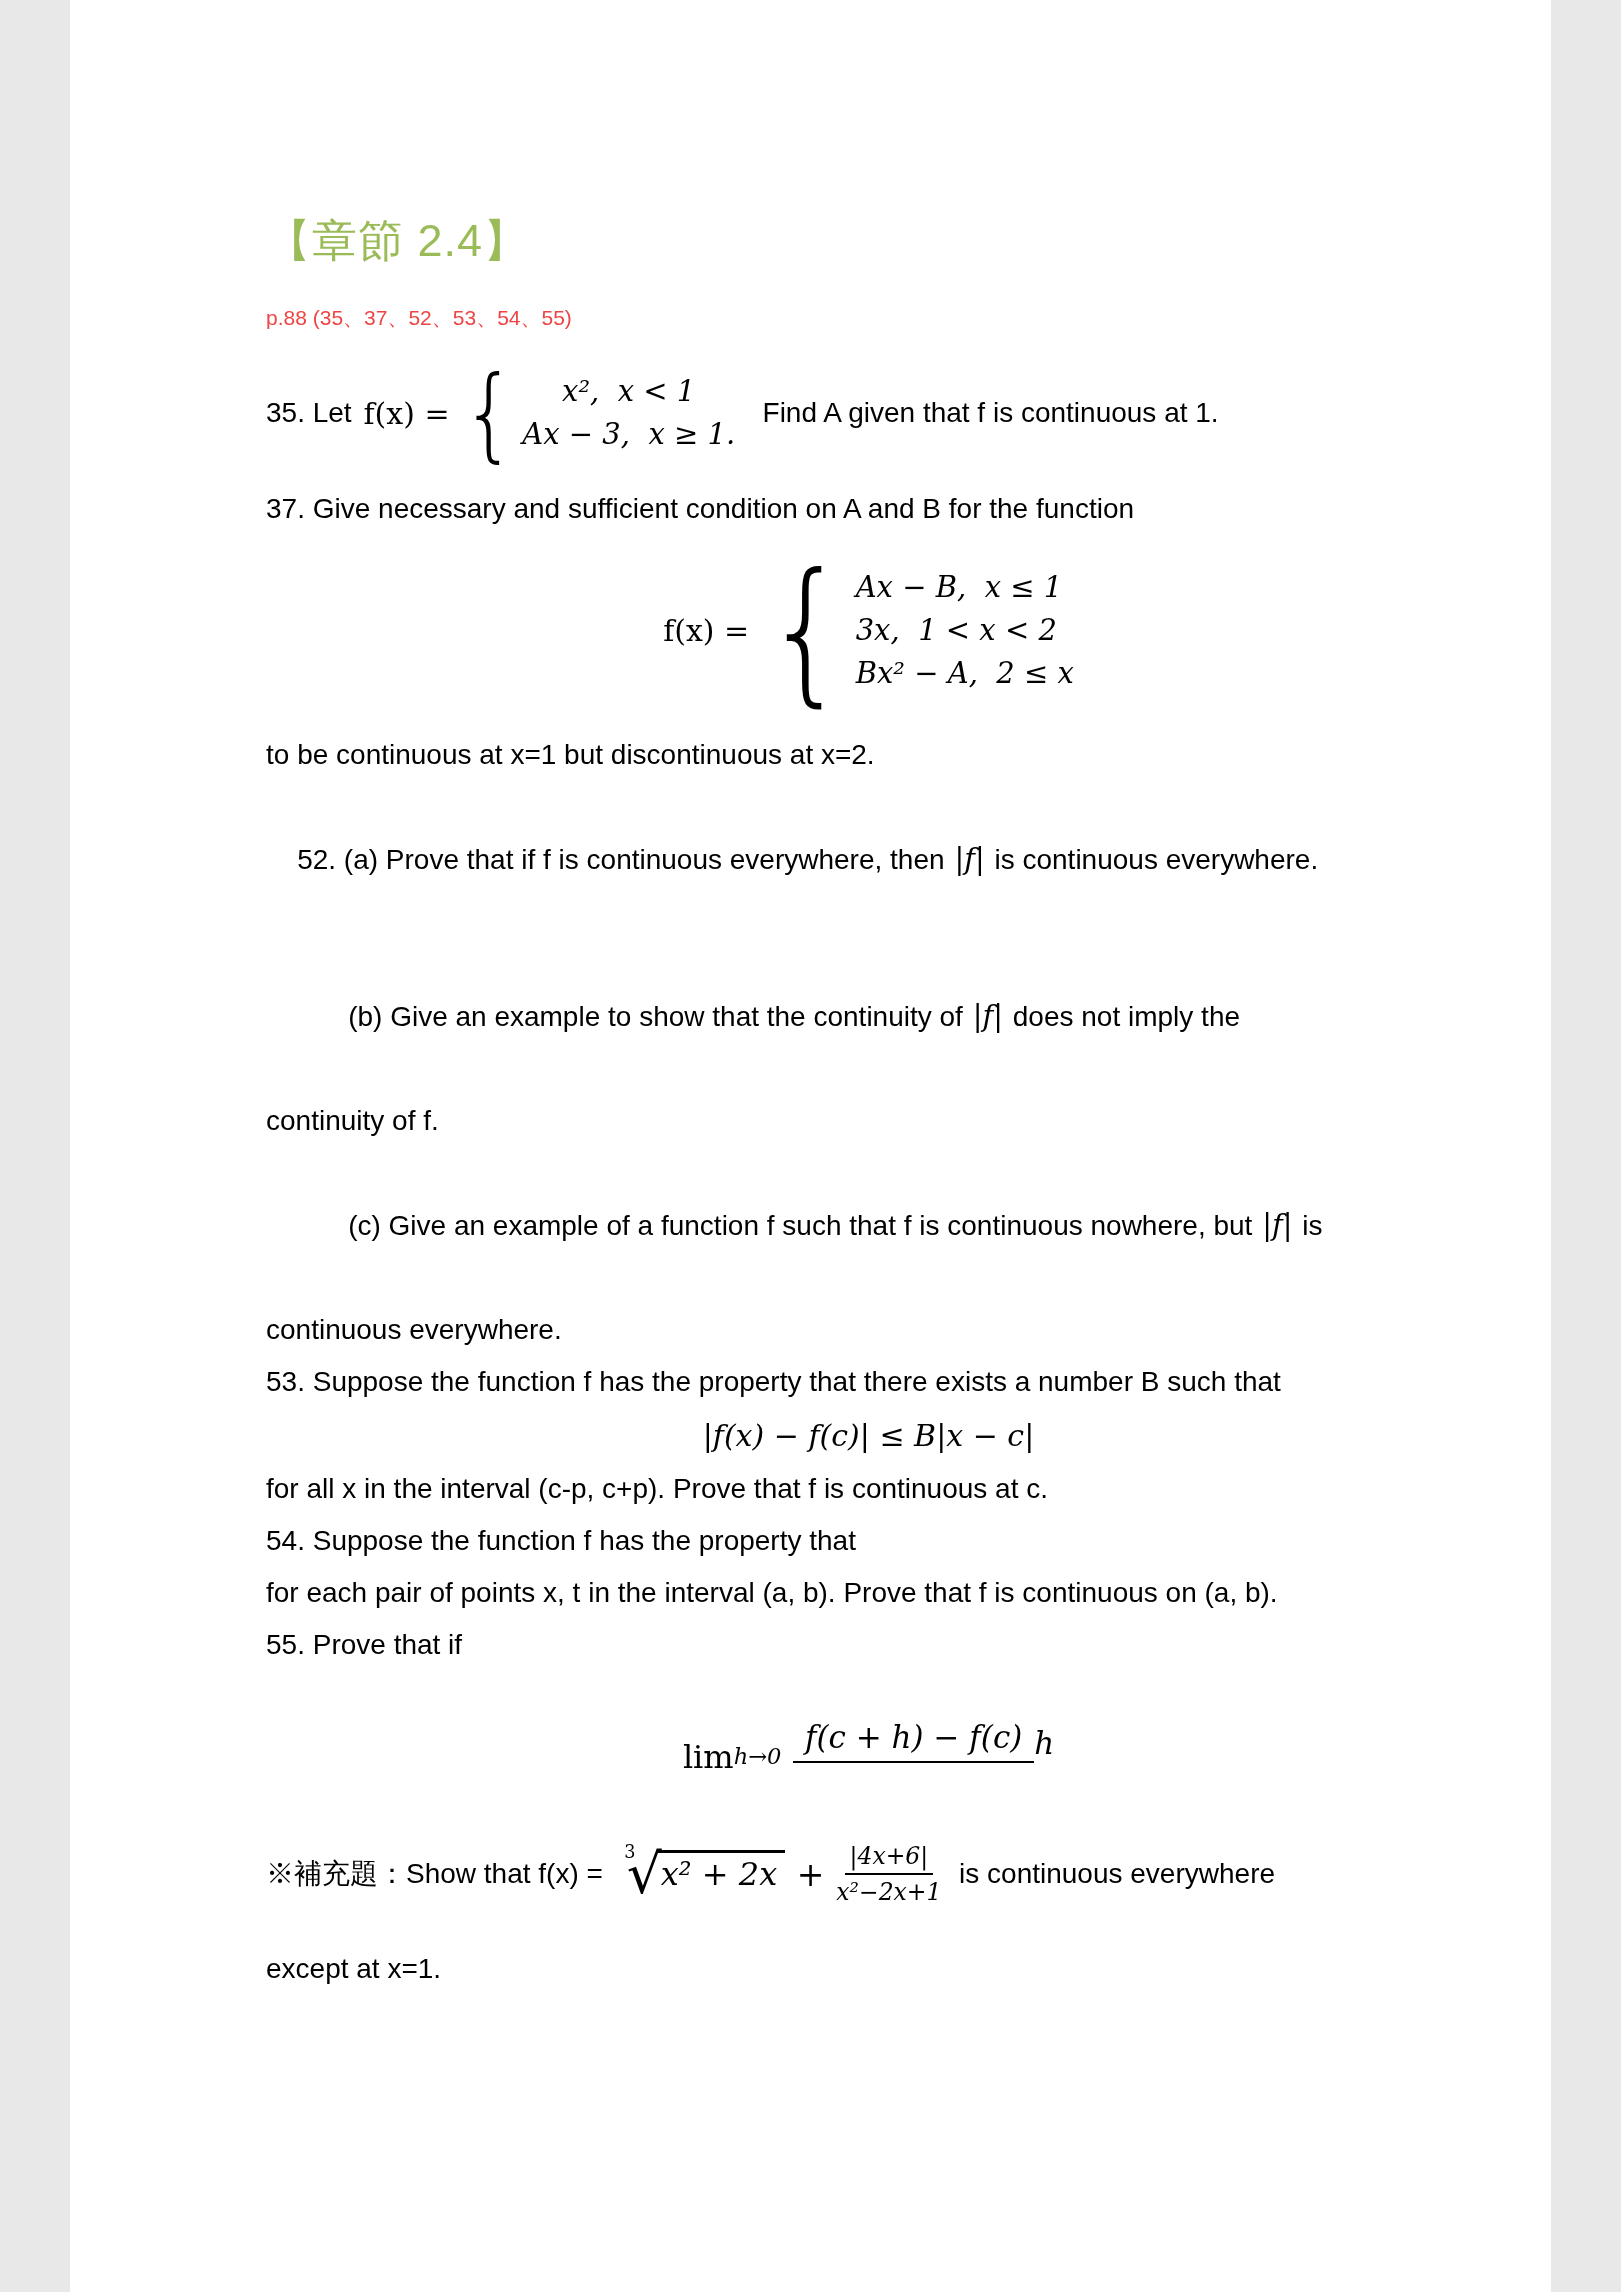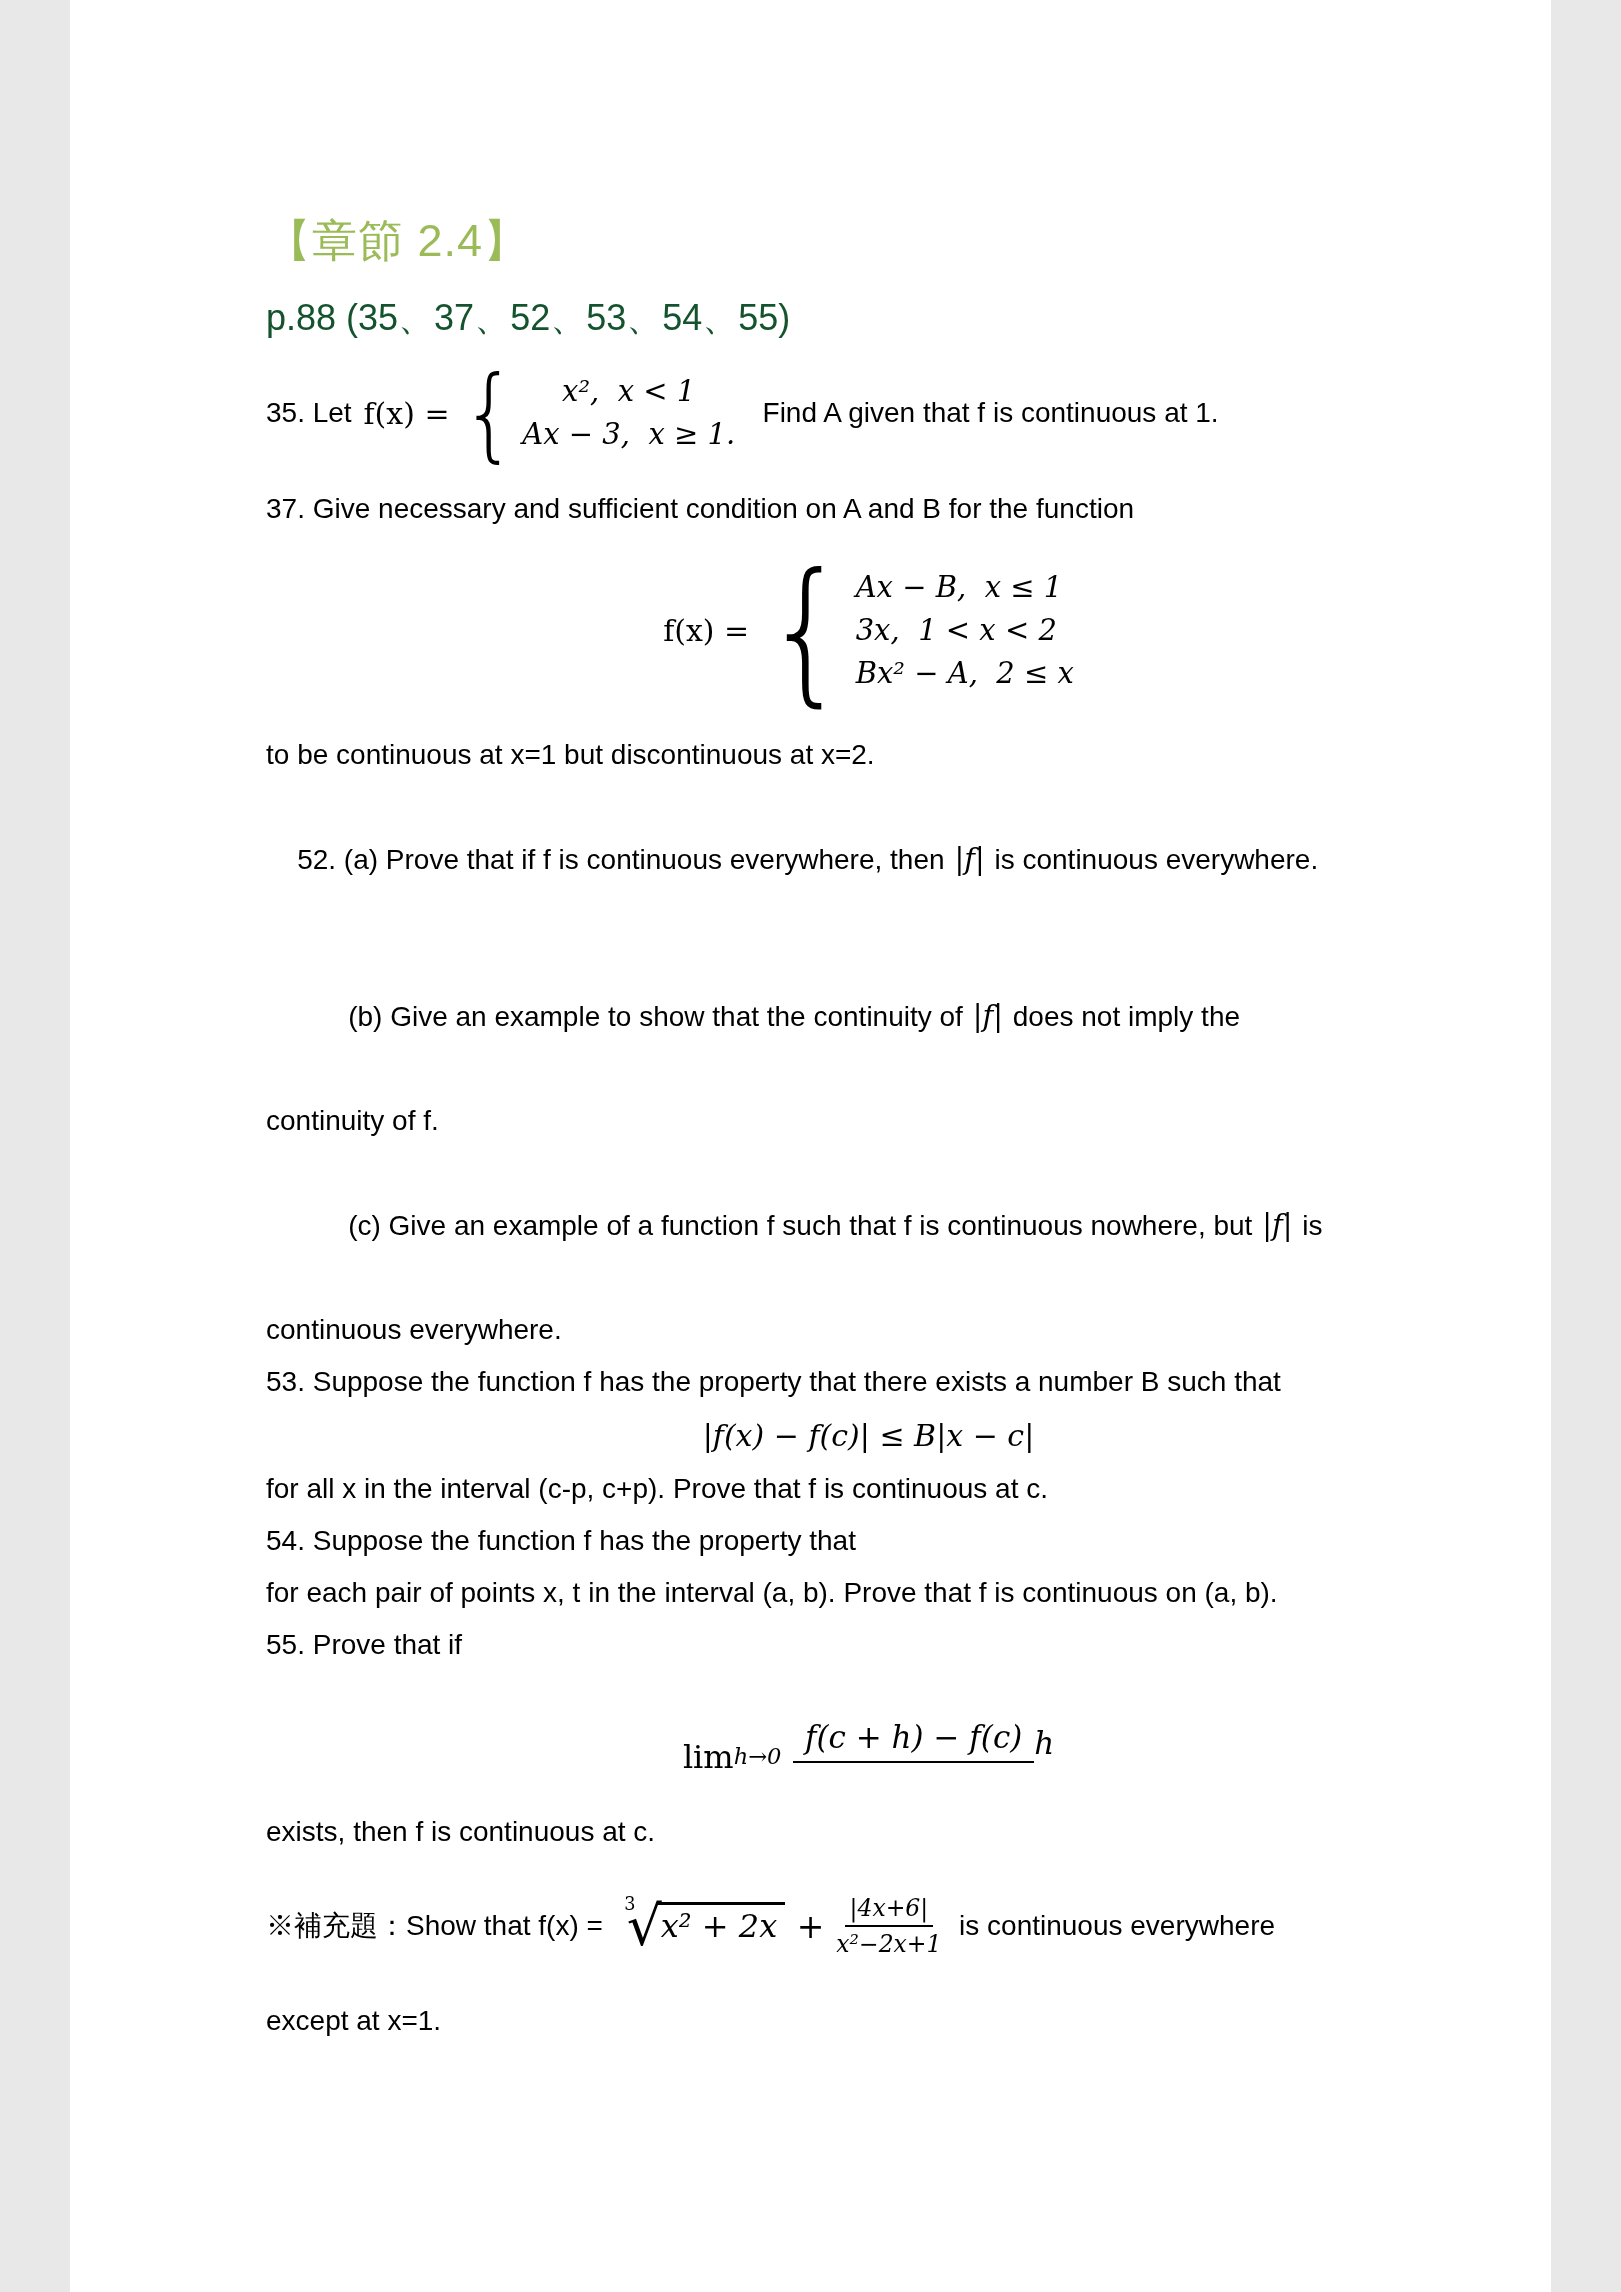--- a/index.html
+++ b/index.html
@@ -16,23 +16,23 @@
   }
   .title{
     font-size:45px;
     line-height:65px;
     color:#9bbb59;
     font-weight:400;
     letter-spacing:1px;
   }
   .subtitle{
     margin-top:21.6px;
-    font-size:36px;
+    font-size:21px;
     line-height:45px;
-    color:#14532d;
+    color:#ef4444;
   }
   .line{
     font-size:28px;
     line-height:52px;
     white-space:pre-wrap;
   }
   .indent{padding-left:51px;}
   .math{
     font-family:"DejaVu Serif","Liberation Serif",serif;
     font-style:italic;
@@ -226,21 +226,20 @@
   <div class="lim-block">
     <span class="limwrap">
       <span class="lim-main">lim</span>
       <span class="lim-sub">h→0</span>
     </span>
     <span class="bigfrac">
       <span class="num">f(c + h) − f(c)</span>
       <span class="den">h</span>
     </span>
   </div>
-  <div class="line">exists, then f is continuous at c.</div>
 
   <div class="supp-row">
     <span class="lead">※補充題：Show that f(x) = </span>
     <span class="root">
       <span class="root-idx">3</span>
       <span class="radical-sign">√</span>
       <span class="radicand">x² + 2x</span>
     </span>
     <span class="plus-sign">+</span>
     <span class="frac">

